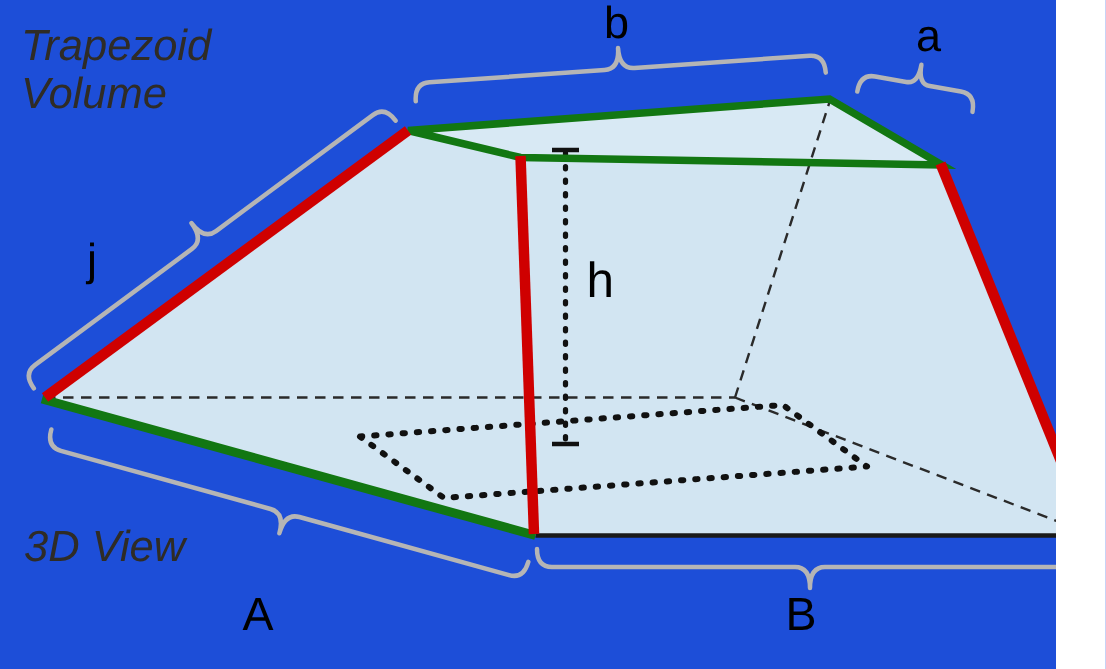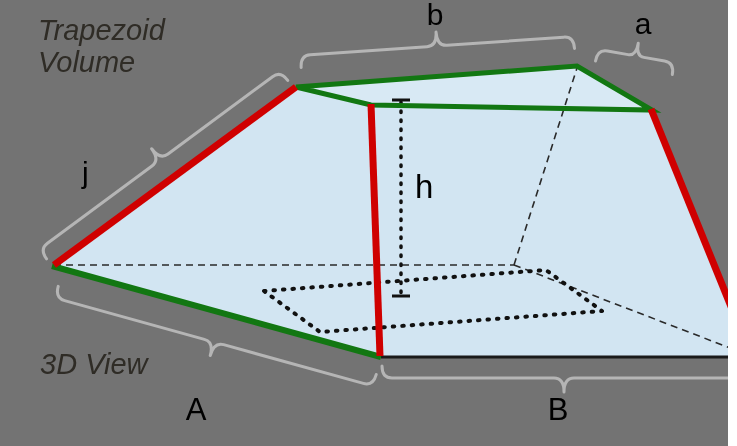--- a/index.html
+++ b/index.html
@@ -1,22 +1,21 @@
 <!DOCTYPE html>
 <html><head>
 <meta charset="utf-8">
 <style>
   html,body{margin:0;padding:0;background:#ffffff;}
   .canvas{
     position:relative;
     width:704px;height:446px;
-    background:#737373;
+    background:#1d4ed8;
     font-family:"Liberation Sans", sans-serif;
     overflow:hidden;
-    padding-left:24px;
   }
   svg{display:block;}
   .face{fill:#d2e5f2;stroke:none;}
   .topface{fill:#d8e9f4;stroke:none;}
   .hidden-edge{stroke:#2a2a2a;stroke-width:1.6;fill:none;stroke-dasharray:7 5;}
   .footprint{stroke:#111111;stroke-width:4;fill:none;stroke-dasharray:1.5 8;stroke-linecap:round;stroke-linejoin:round;}
   .hline{stroke:#111111;stroke-width:3.5;stroke-dasharray:1.5 7.5;stroke-linecap:round;}
   .hcap{stroke:#111111;stroke-width:3;}
   .edge-green{stroke:#127712;stroke-width:6;fill:none;stroke-linecap:butt;}
   .outline-green{stroke:#127712;stroke-width:5;fill:none;stroke-linejoin:miter;}

